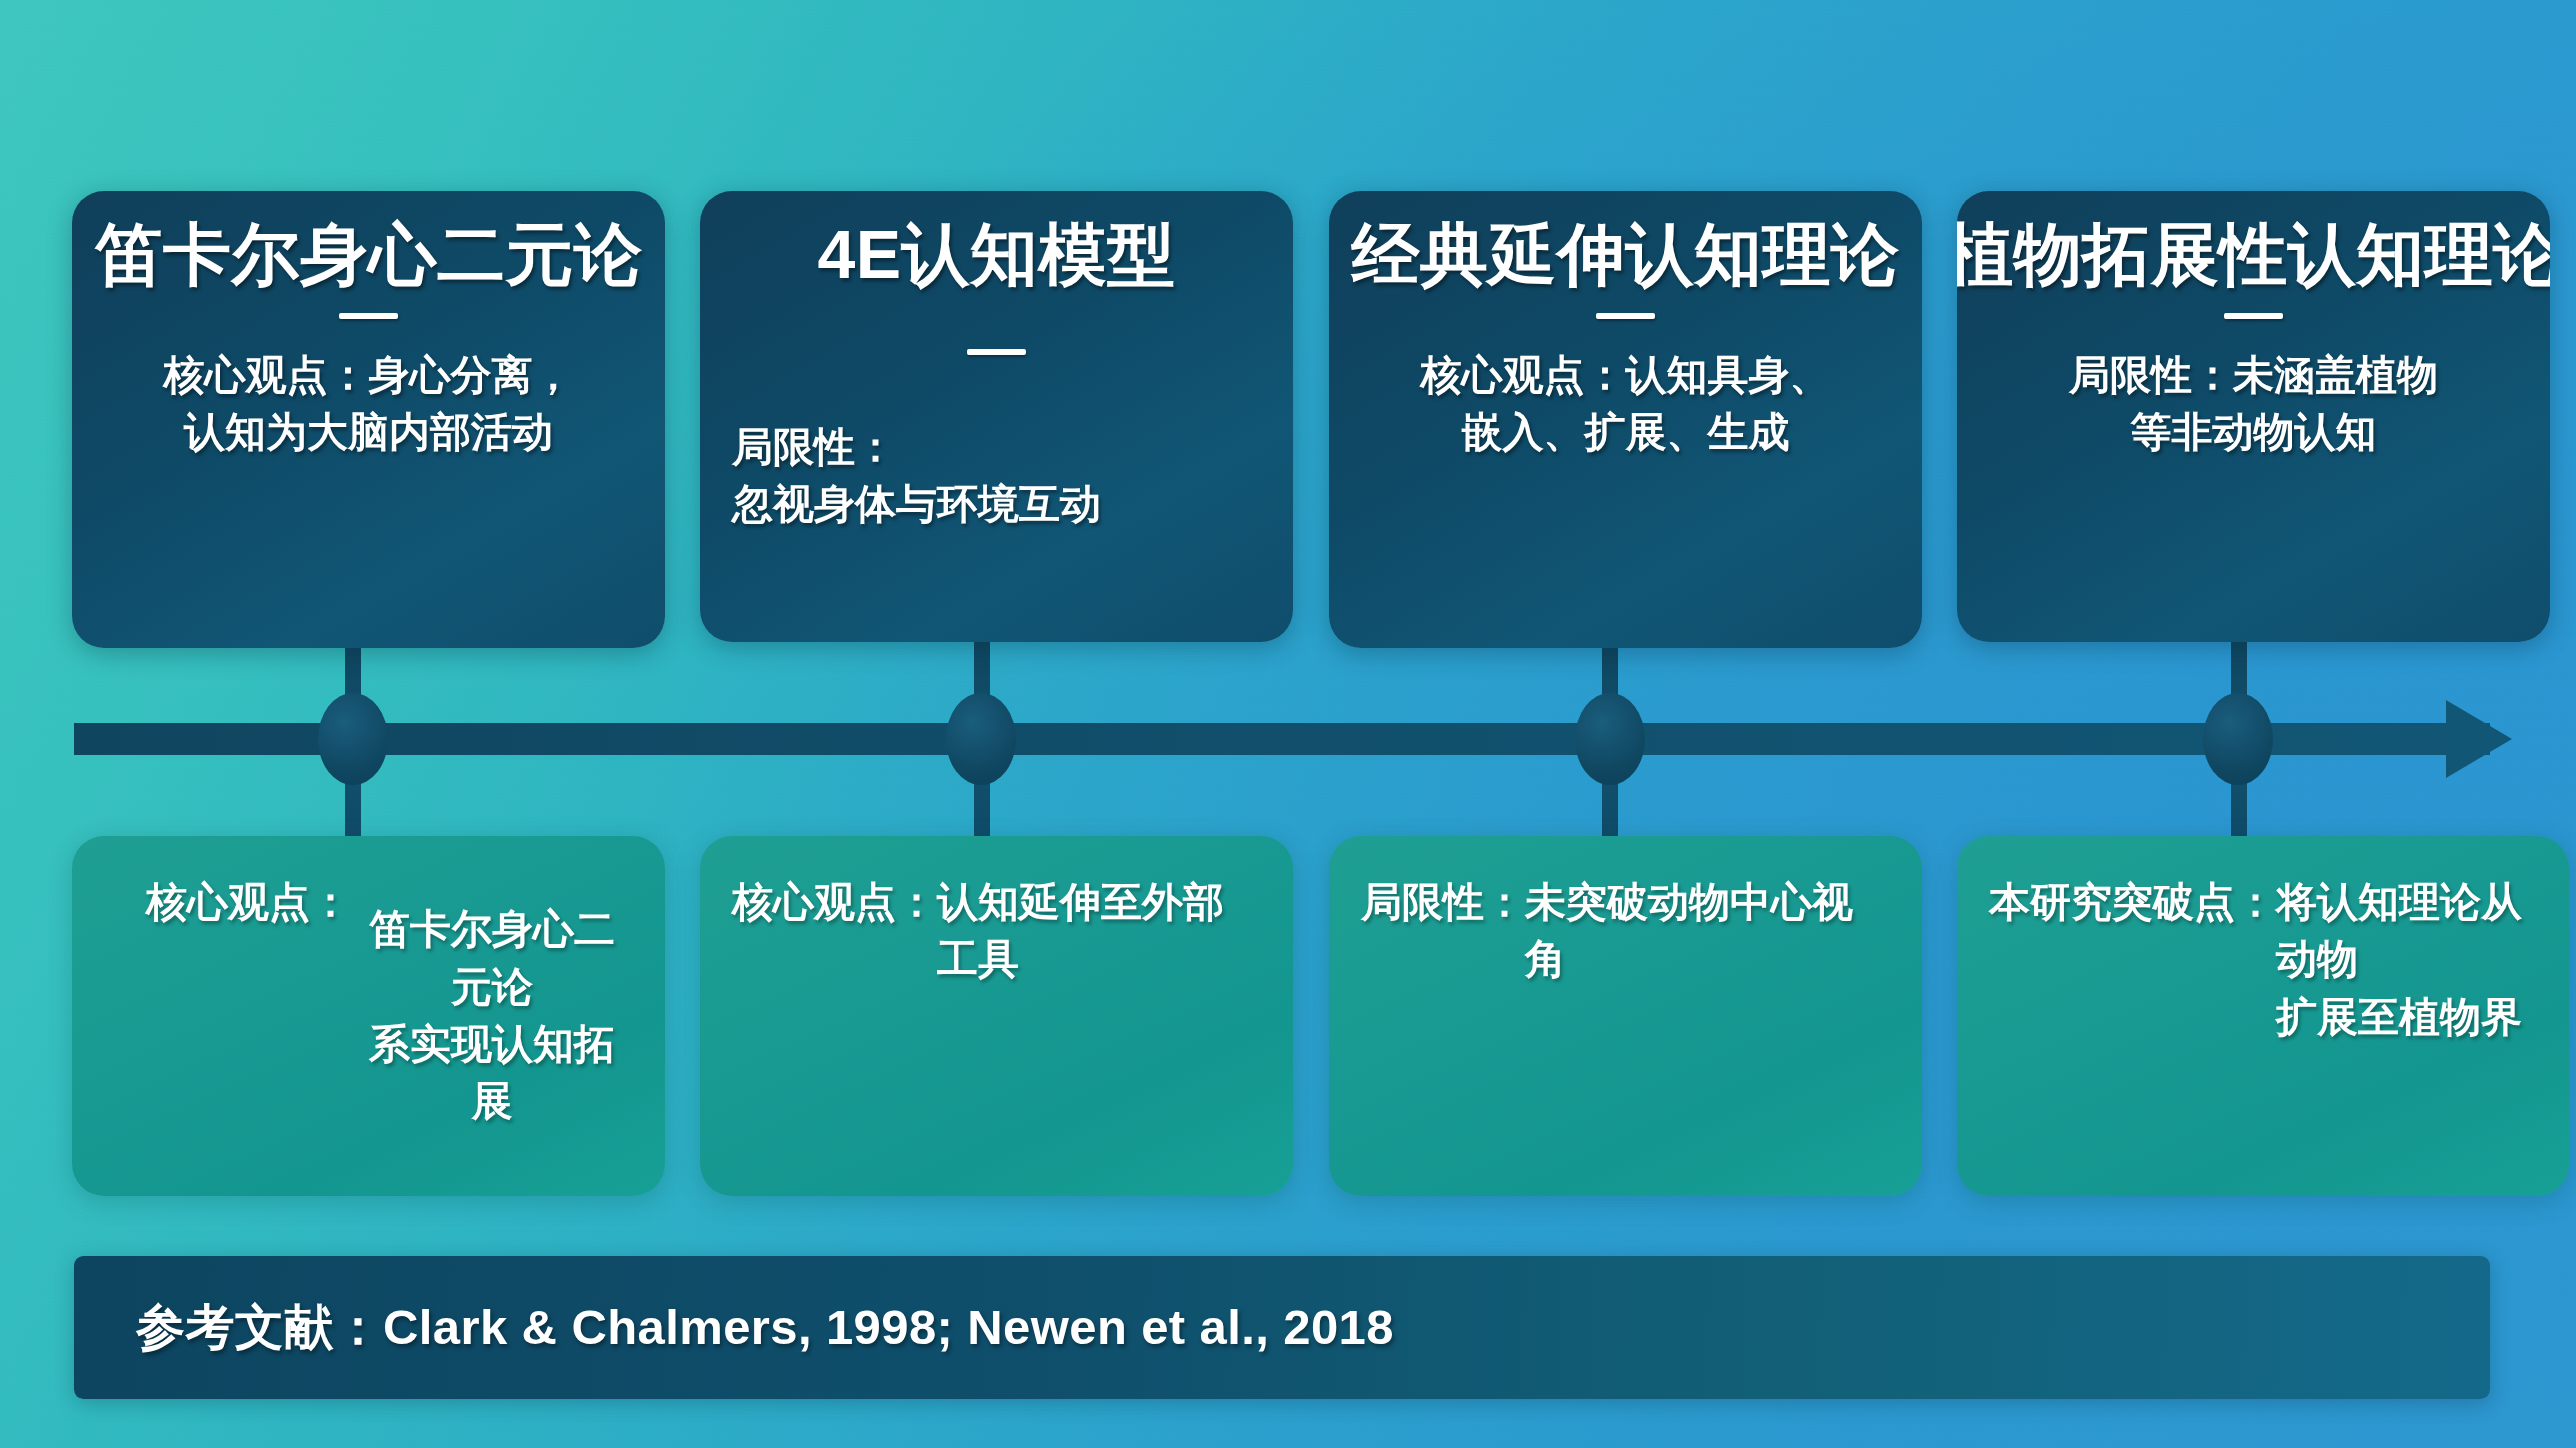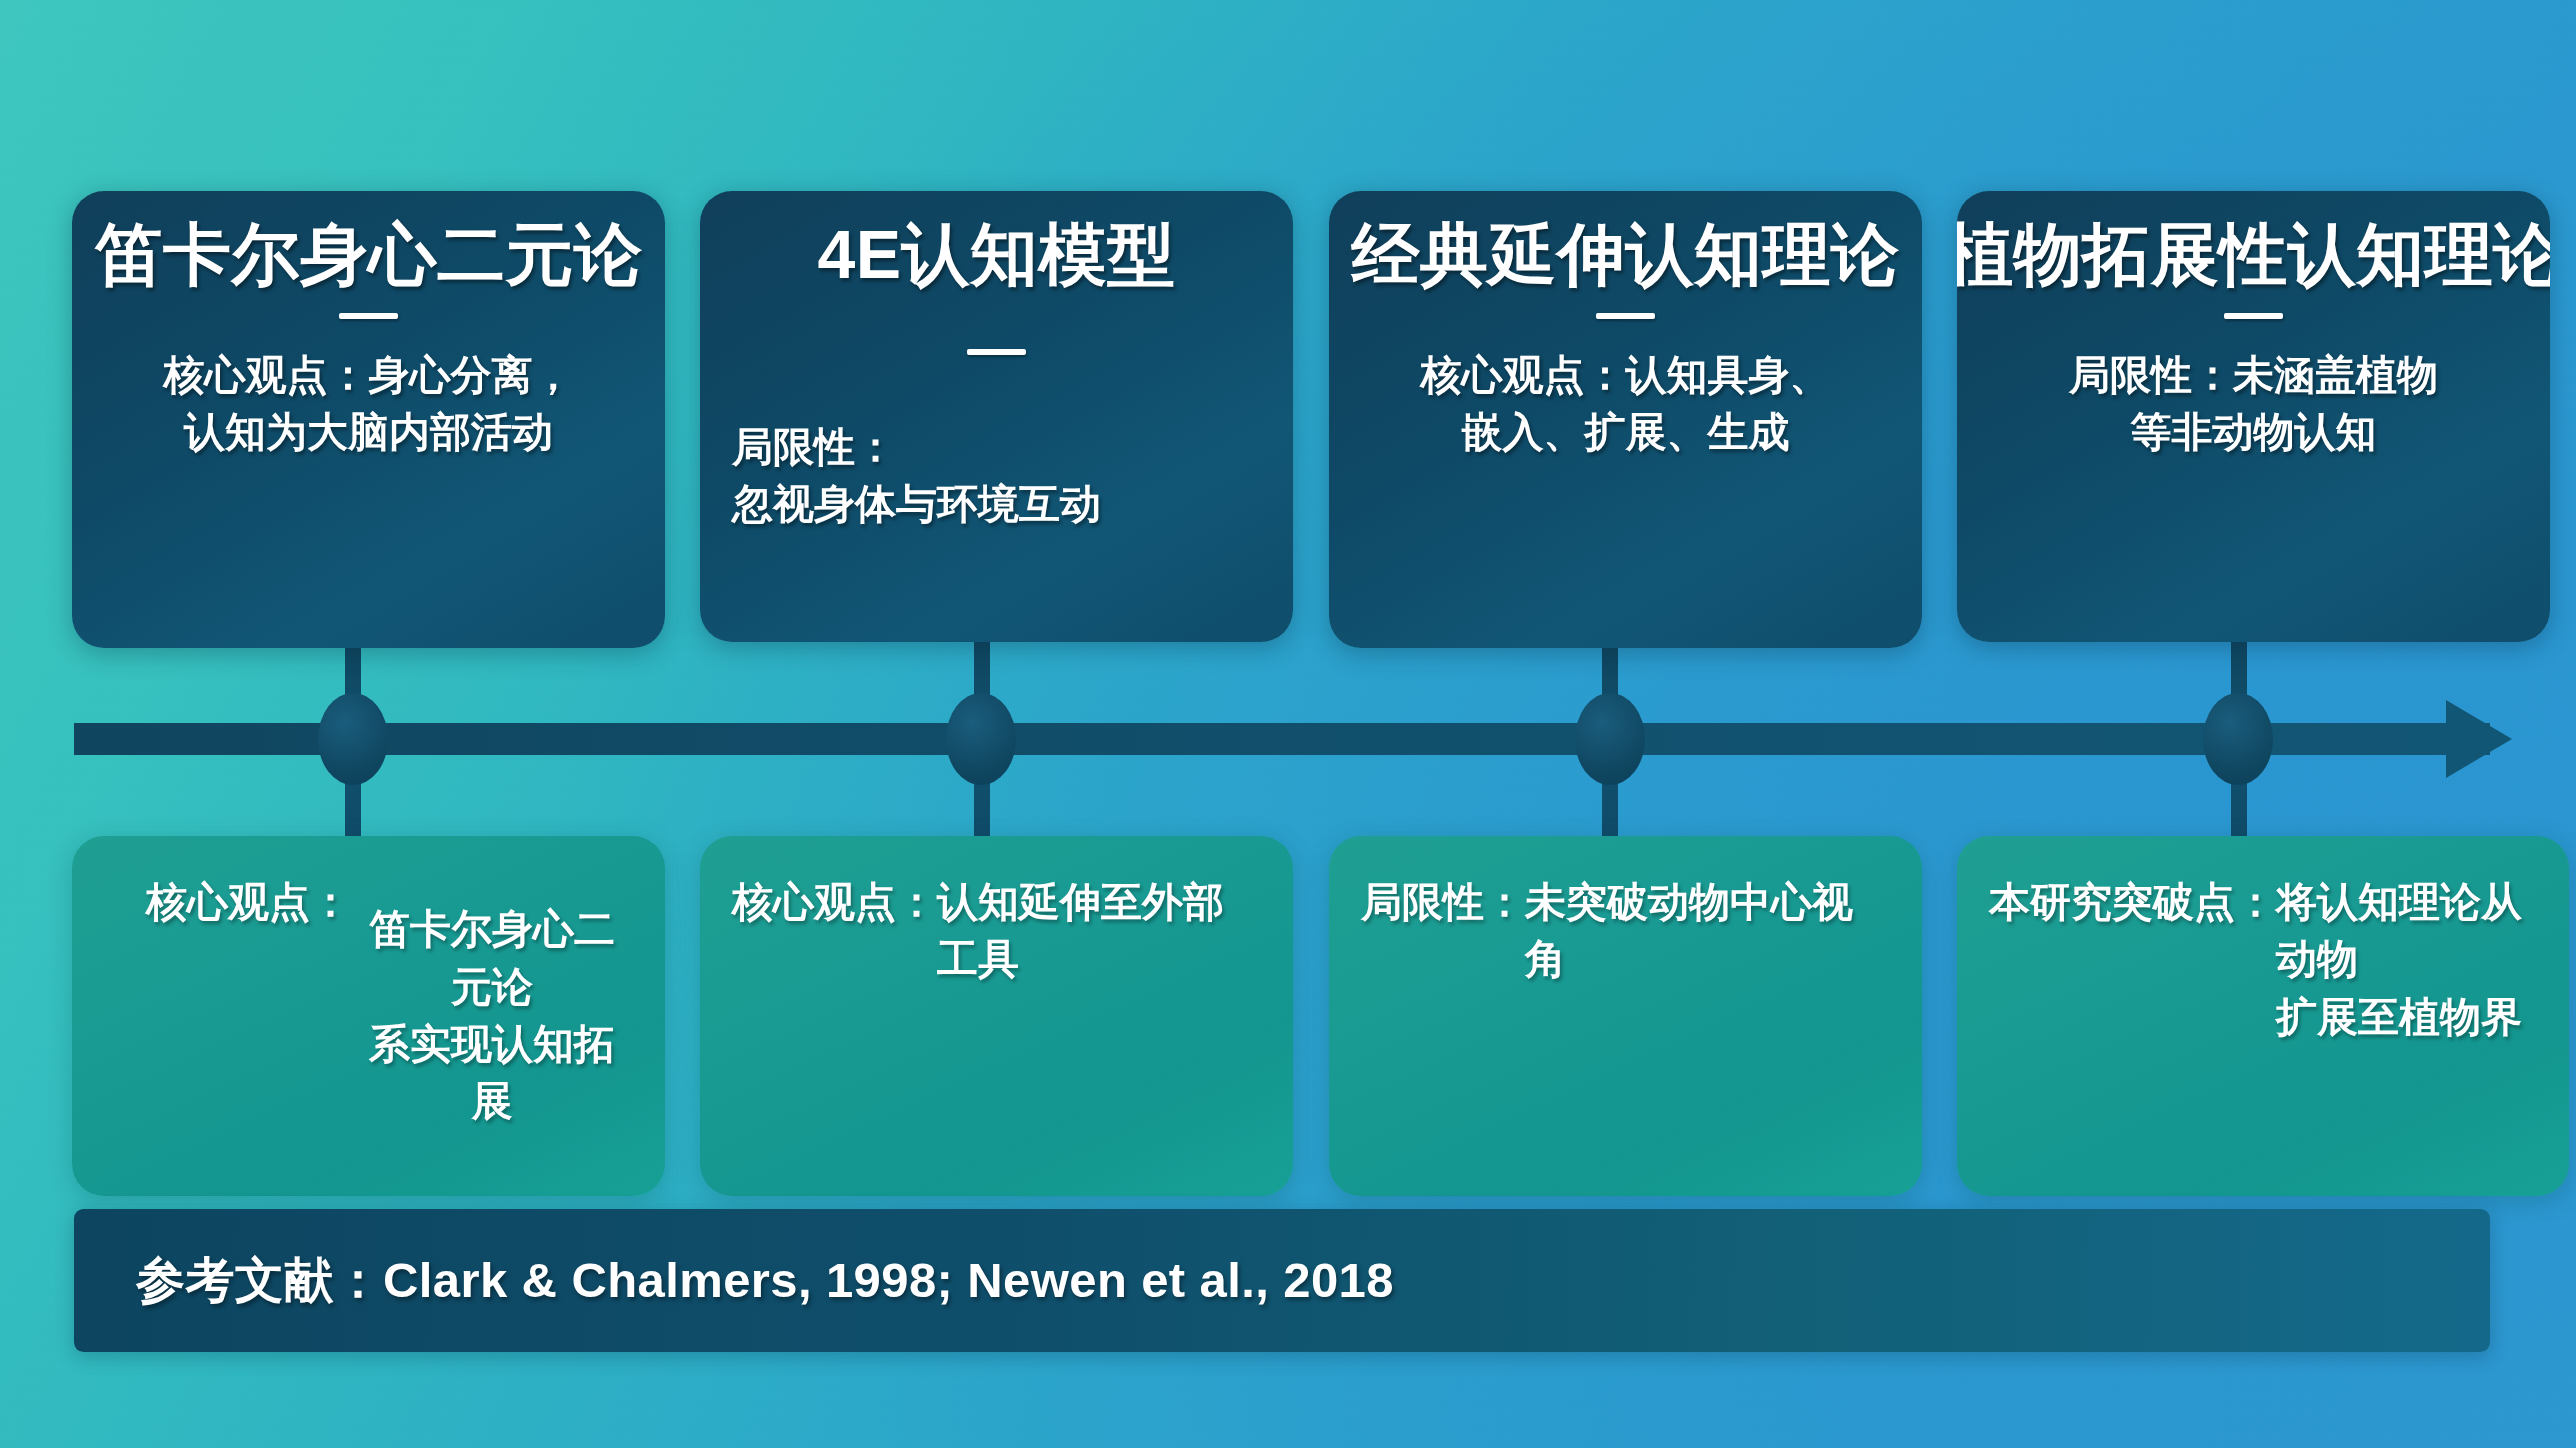--- a/index.html
+++ b/index.html
@@ -155,21 +155,21 @@
     font-size: 41px;
     font-weight: bold;
     line-height: 1.40;
     text-shadow: 1.9px 2.8px 3.8px rgba(0,0,0,0.32);
   }
 
   
   .footer-bar {
     position: absolute;
     left: 74px;
-    top: 1209px;
+    top: 1256px;
     width: 2416px;
     height: 143px;
     border-radius: 9.4px;
     background: linear-gradient(92deg, #0d4560 0%, #0f4f6c 40%, #126078 72%, #14698a 100%);
     box-shadow: 0 4.7px 19px rgba(6,40,60,0.25);
     display: flex;
     align-items: center;
     padding-left: 62px;
     box-sizing: border-box;
     z-index: 6;

